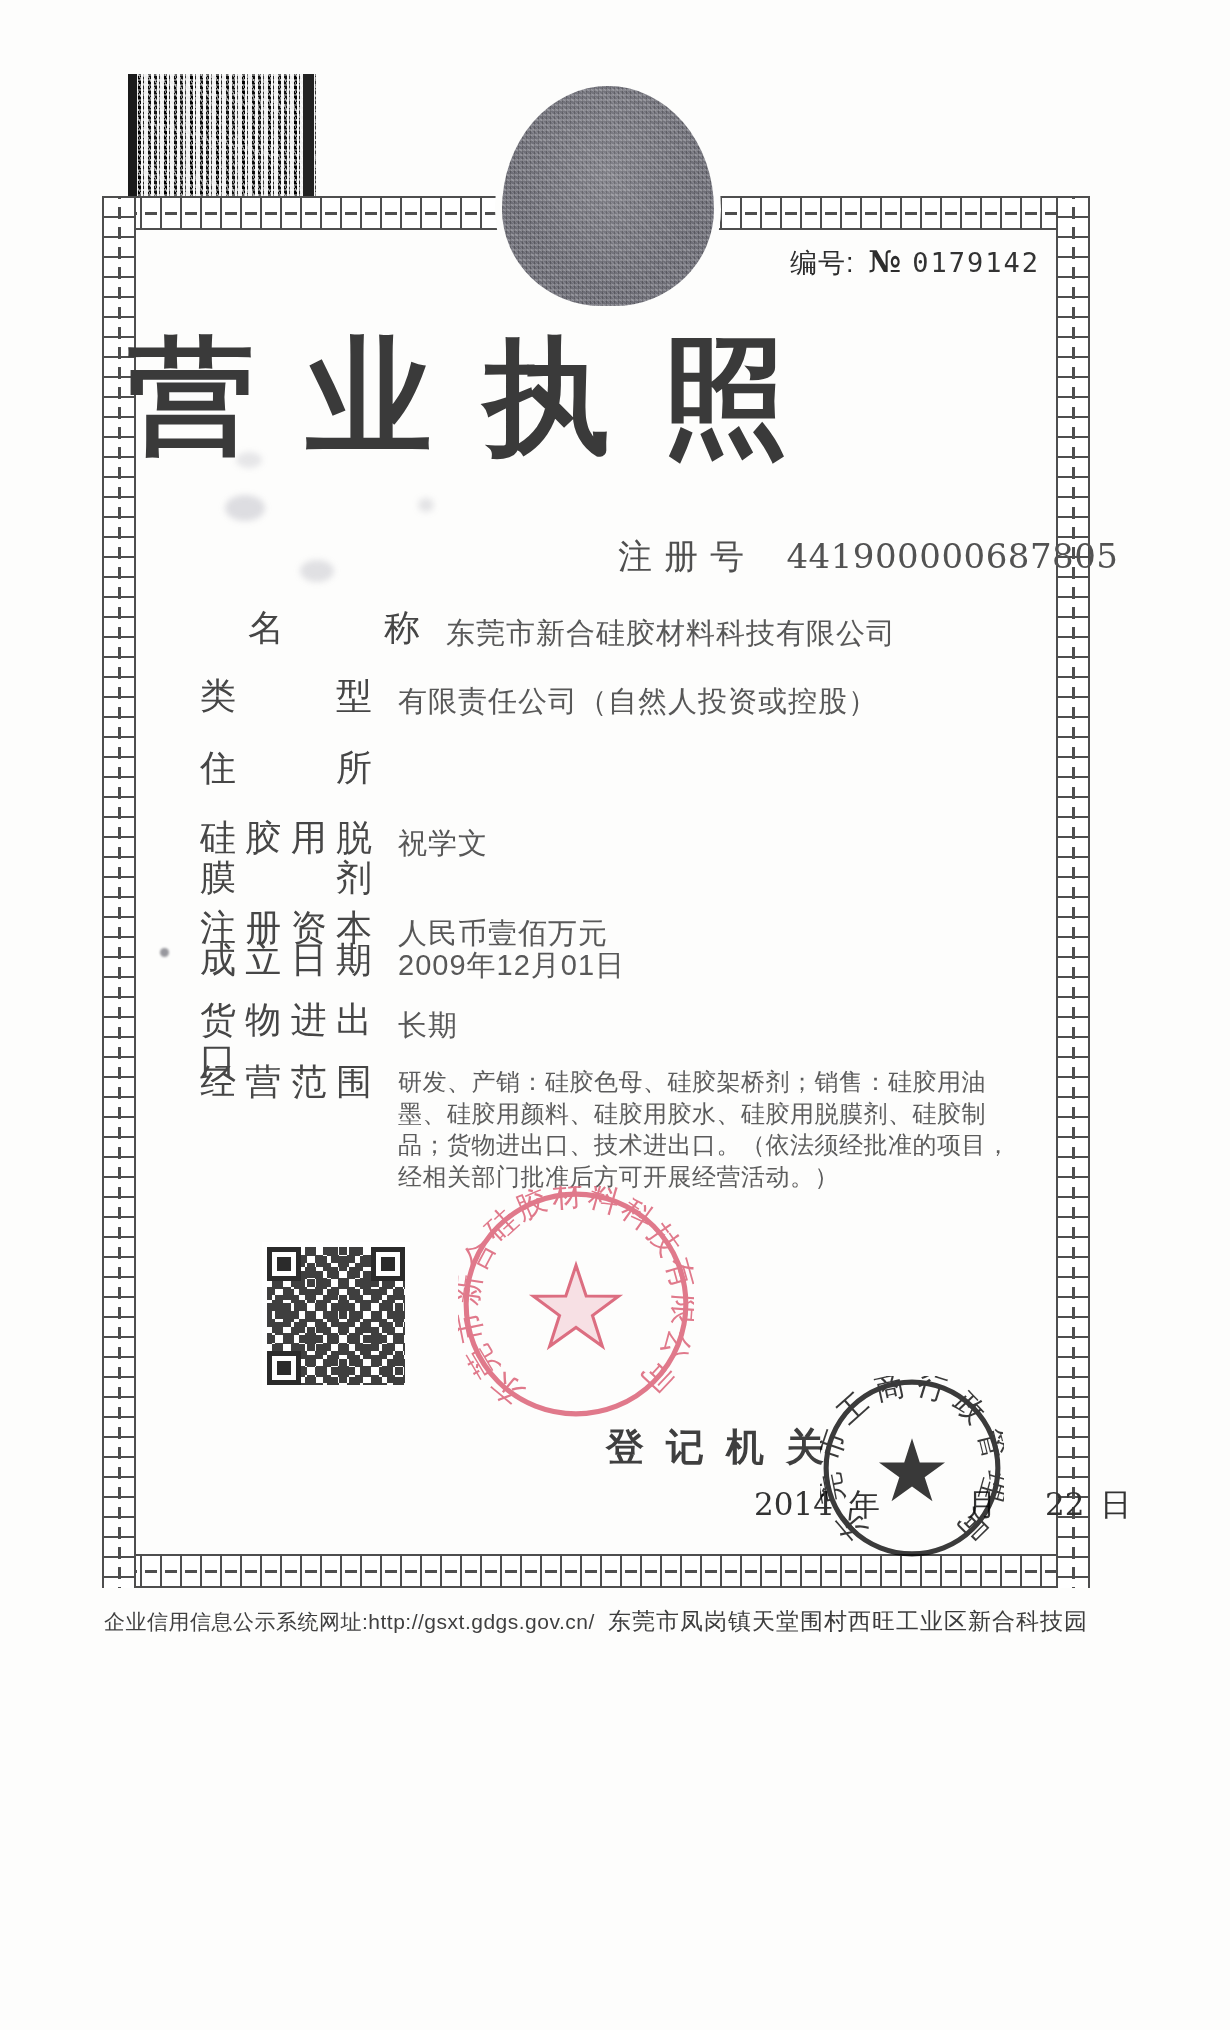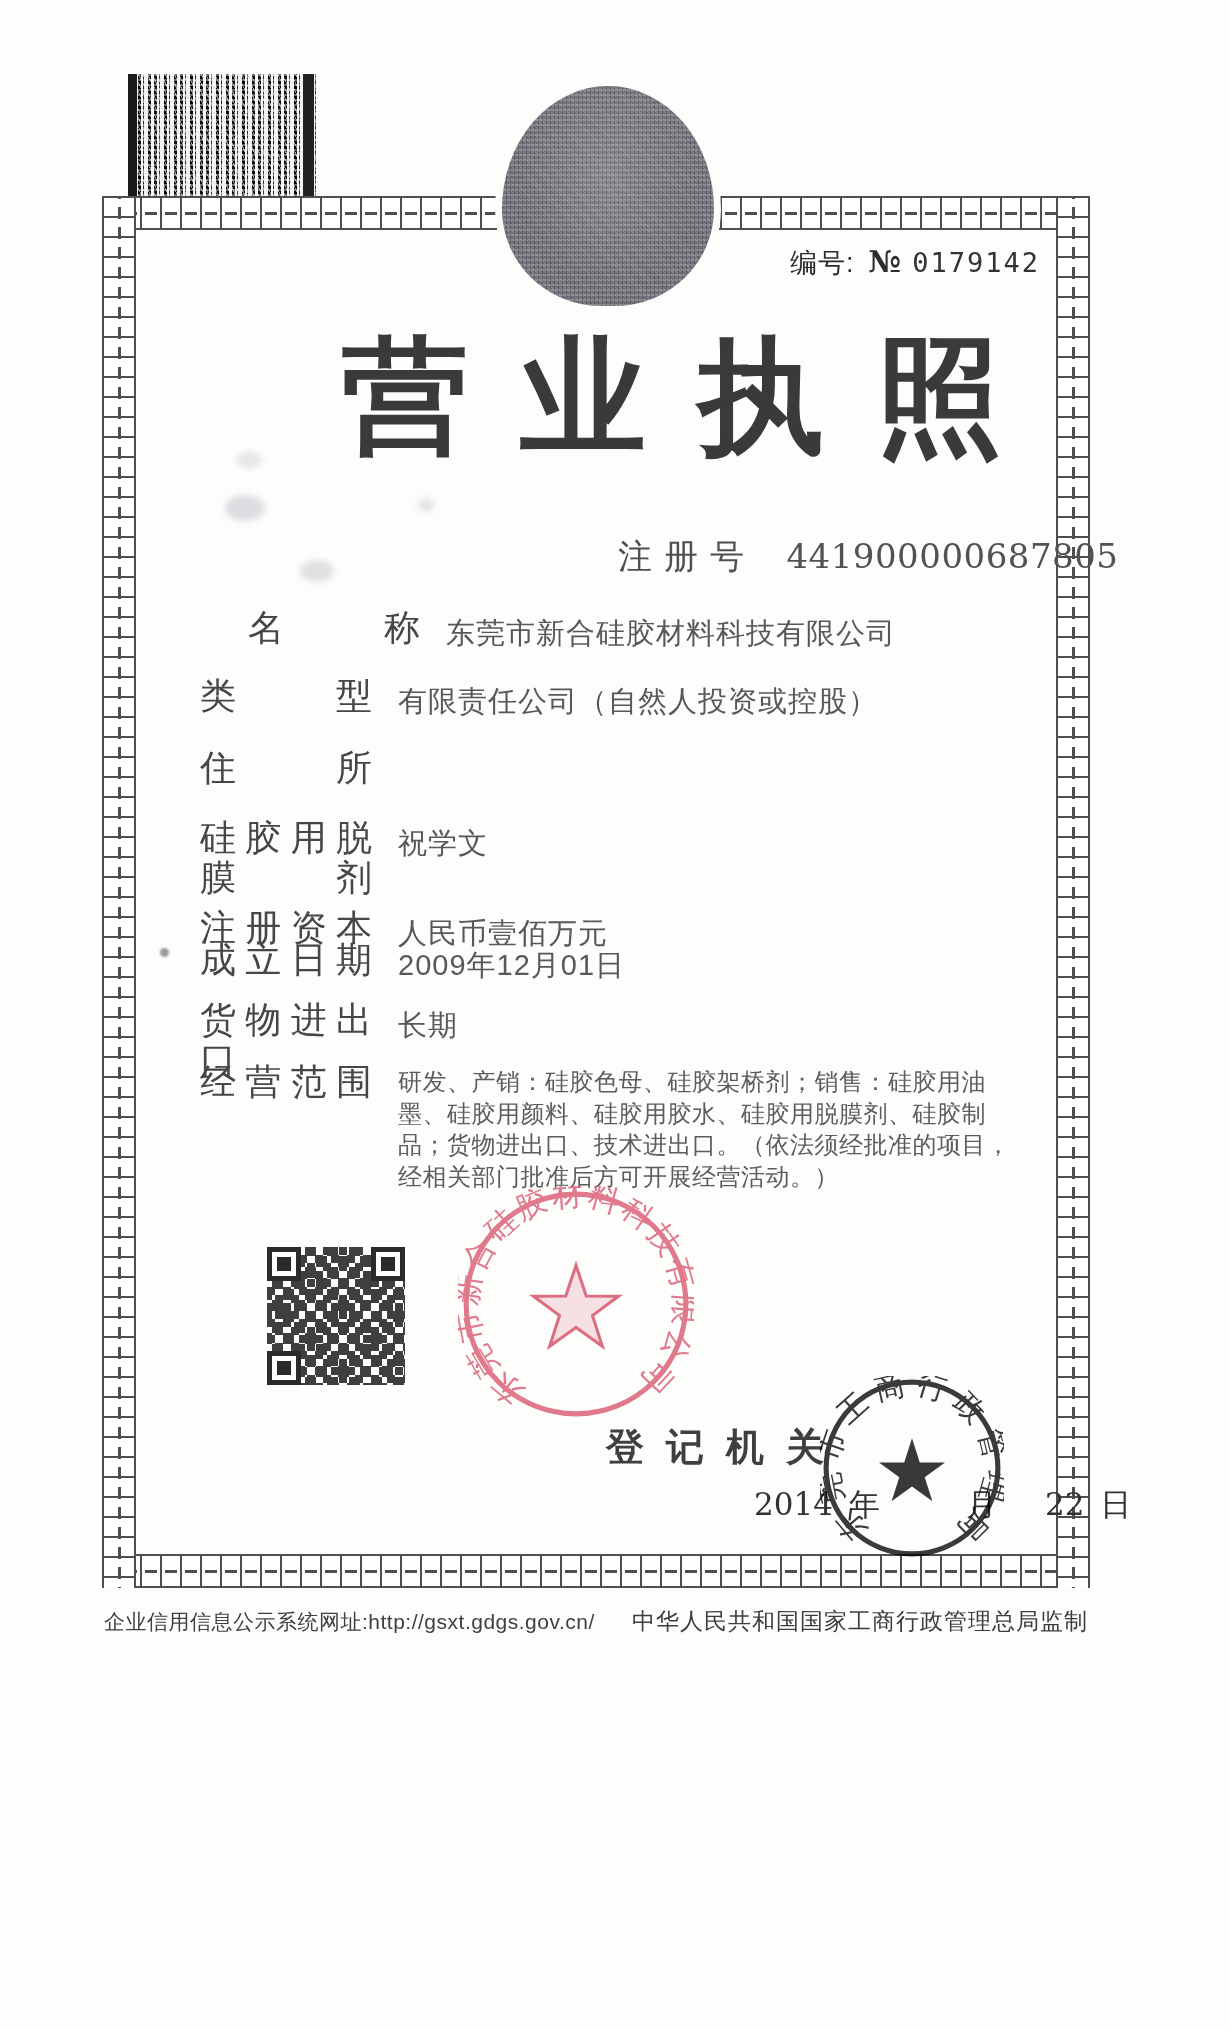--- a/index.html
+++ b/index.html
@@ -58,21 +58,21 @@
   .band.bottom{bottom:0;}
   .band.left{left:0;}
   .band.right{right:0;}
   
   .serial{position:absolute;top:244px;right:190px;z-index:6;font-size:27px;color:#2c2c2c;letter-spacing:1px;white-space:nowrap;}
   .serial .sym{font-family:"DejaVu Serif",serif;font-weight:bold;font-size:30px;margin:0 10px 0 14px;}
   .serial .num{font-family:"DejaVu Sans Mono",monospace;letter-spacing:2px;color:#333;}
   
   .title{
     position:absolute;left:102px;top:318px;width:952px;z-index:6;
-    text-align:right;text-indent:26px;
+    text-align:left;text-indent:26px;
     font-size:126px;line-height:1.25;font-weight:900;
     letter-spacing:52px;color:#3a3a3a;
     font-family:"DejaVu Sans",sans-serif;
   }
   
   .regno{position:absolute;left:618px;top:534px;z-index:6;white-space:nowrap;}
   .regno .lbl{font-size:34px;letter-spacing:12px;color:#4f4f4f;}
   .regno .val{font-family:"DejaVu Serif",serif;font-size:34px;color:#525252;margin-left:26px;letter-spacing:.5px;}
   
   .row{position:absolute;left:200px;width:880px;display:flex;z-index:6;}
@@ -206,21 +206,21 @@
   <svg class="seal-authority" viewBox="0 0 180 180">
     <circle cx="90" cy="90" r="84" fill="none" stroke="#1f1f1f" stroke-width="5"></circle>
     <path id="sealArcBlk" d="M 48.7 149 A 72 72 0 1 1 131.3 149" fill="none"></path>
     <text font-size="29" fill="#1d1d1d" letter-spacing="8" font-family="Liberation Sans, sans-serif">
       <textPath href="#sealArcBlk">东莞市工商行政管理局</textPath>
     </text>
     <path d="M90 61 L97.6 84.5 L122.3 84.5 L102.4 99 L110 122.5 L90 108 L70 122.5 L77.6 99 L57.7 84.5 L82.4 84.5 Z" fill="#1d1d1d"></path>
   </svg>
 
   <div class="footer-left">企业信用信息公示系统网址:http://gsxt.gdgs.gov.cn/</div>
-  <div class="footer-right">中华人民共和国国家工商行政管理总局监制</div>
+  <div class="footer-right">东莞市凤岗镇天堂围村西旺工业区新合科技园</div>
 
   <div class="smudge sm1"></div>
   <div class="smudge sm2"></div>
   <div class="smudge sm3"></div>
   <div class="smudge sm4"></div>
   <div class="smudge sm5"></div>
 
 </div>
 
 </body></html>

